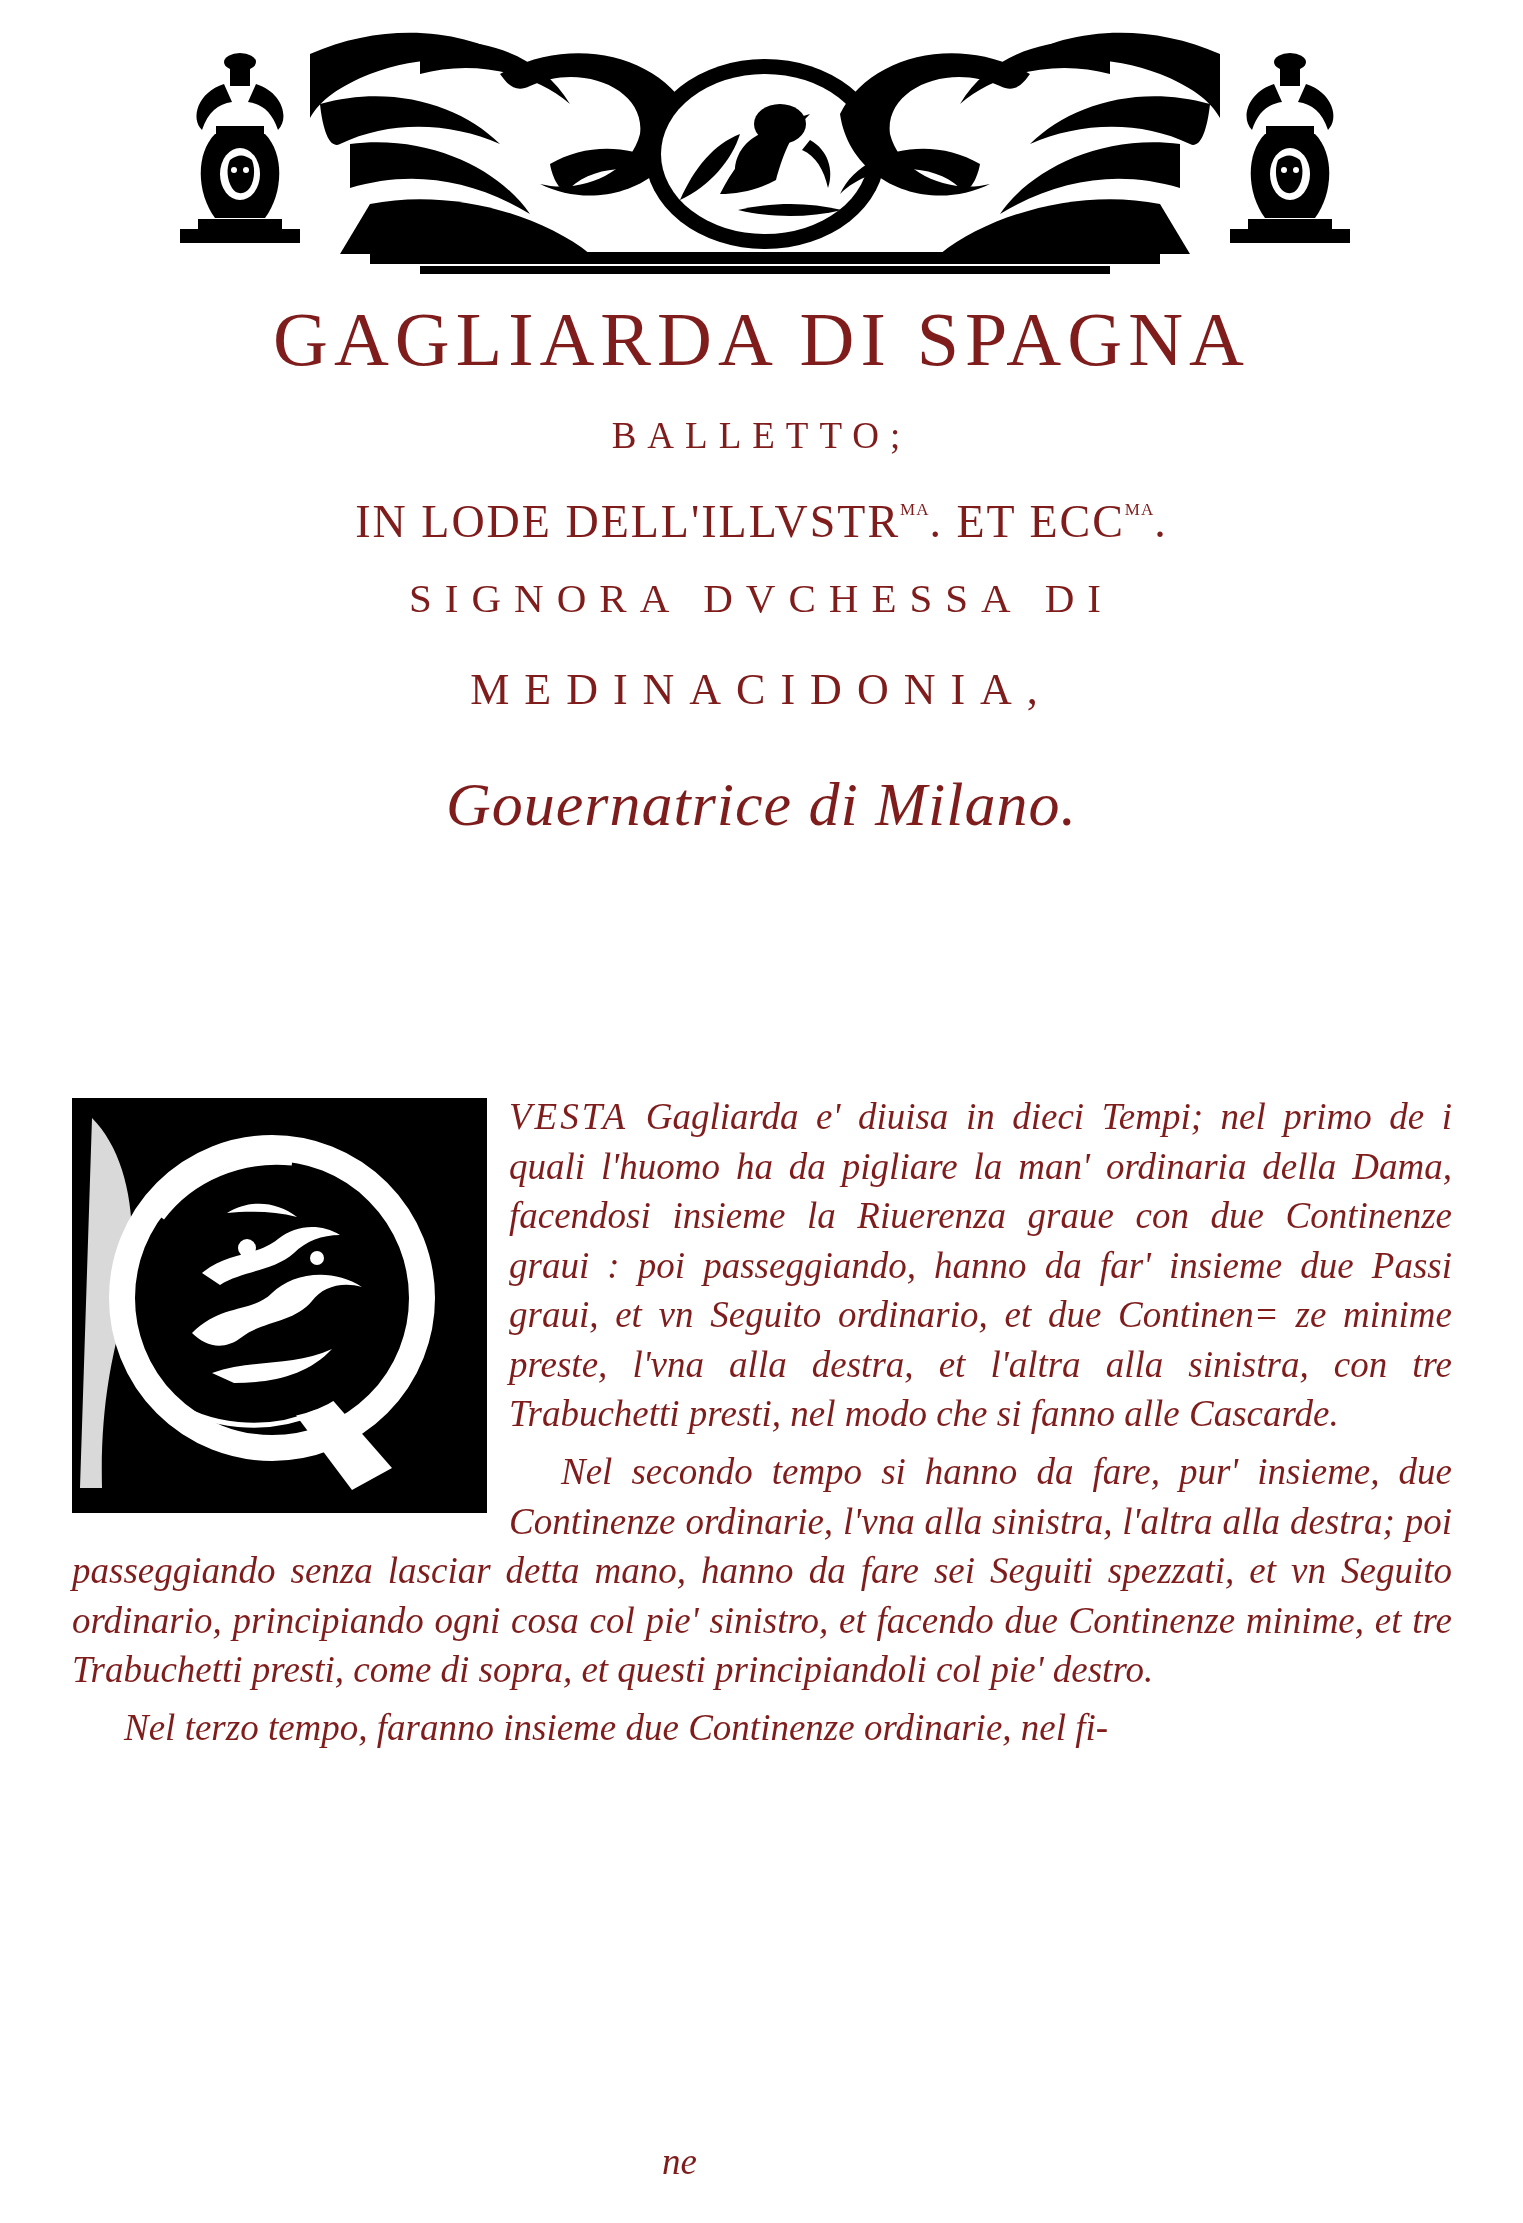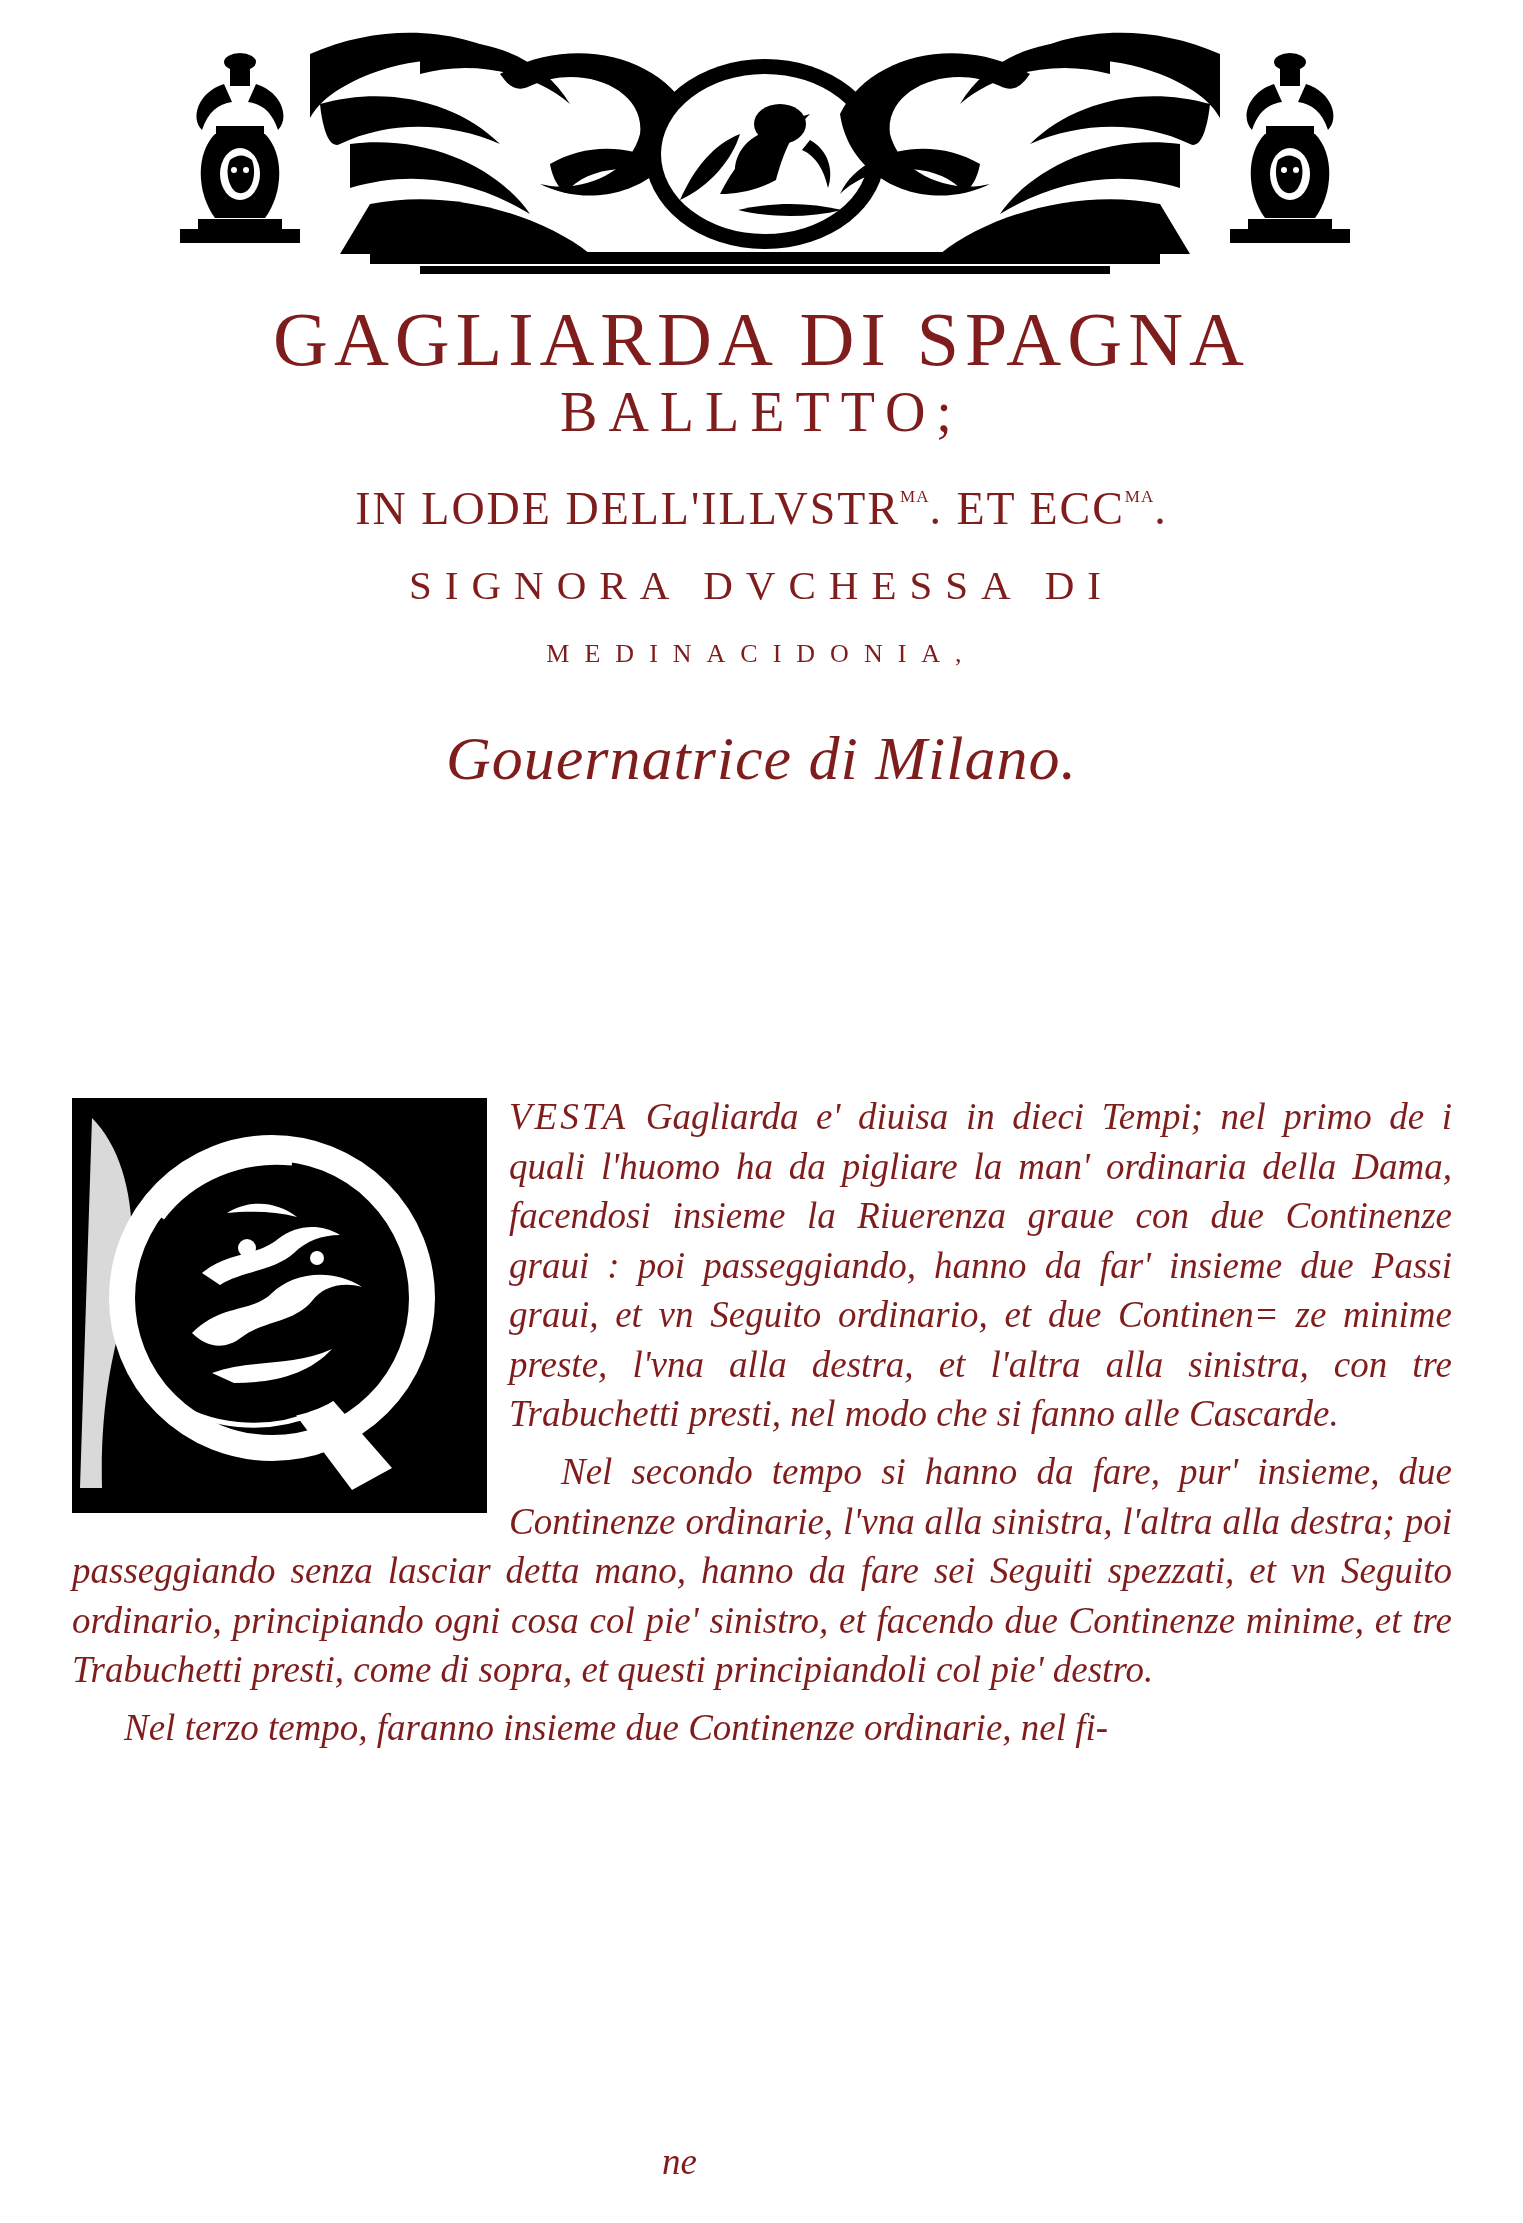--- a/index.html
+++ b/index.html
@@ -36,45 +36,46 @@
     text-align: center;
   }
   .line-main {
     font-size: 76px;
     letter-spacing: 6px;
     line-height: 1.05;
     font-family: "Liberation Serif", serif;
     white-space: nowrap;
   }
   .line-sub1 {
-    font-size: 56px;
+    font-size: 37px;
     letter-spacing: 11px;
+    margin-top: 34px;
     white-space: nowrap;
   }
   .line-sub2 {
     font-size: 46px;
     letter-spacing: 2px;
     margin-top: 38px;
     white-space: nowrap;
   }
   .line-sub2 .sup {
     font-size: 17px;
     vertical-align: 22px;
     letter-spacing: 1px;
   }
   .line-sub3 {
     font-size: 41px;
     letter-spacing: 13px;
     margin-top: 26px;
     white-space: nowrap;
   }
   .line-sub4 {
-    font-size: 26px;
+    font-size: 44px;
     letter-spacing: 15px;
-    margin-top: 30px;
+    margin-top: 42px;
     white-space: nowrap;
   }
   .line-italic {
     font-size: 62px;
     font-style: italic;
     margin-top: 54px;
     letter-spacing: 1px;
     white-space: nowrap;
   }
 

